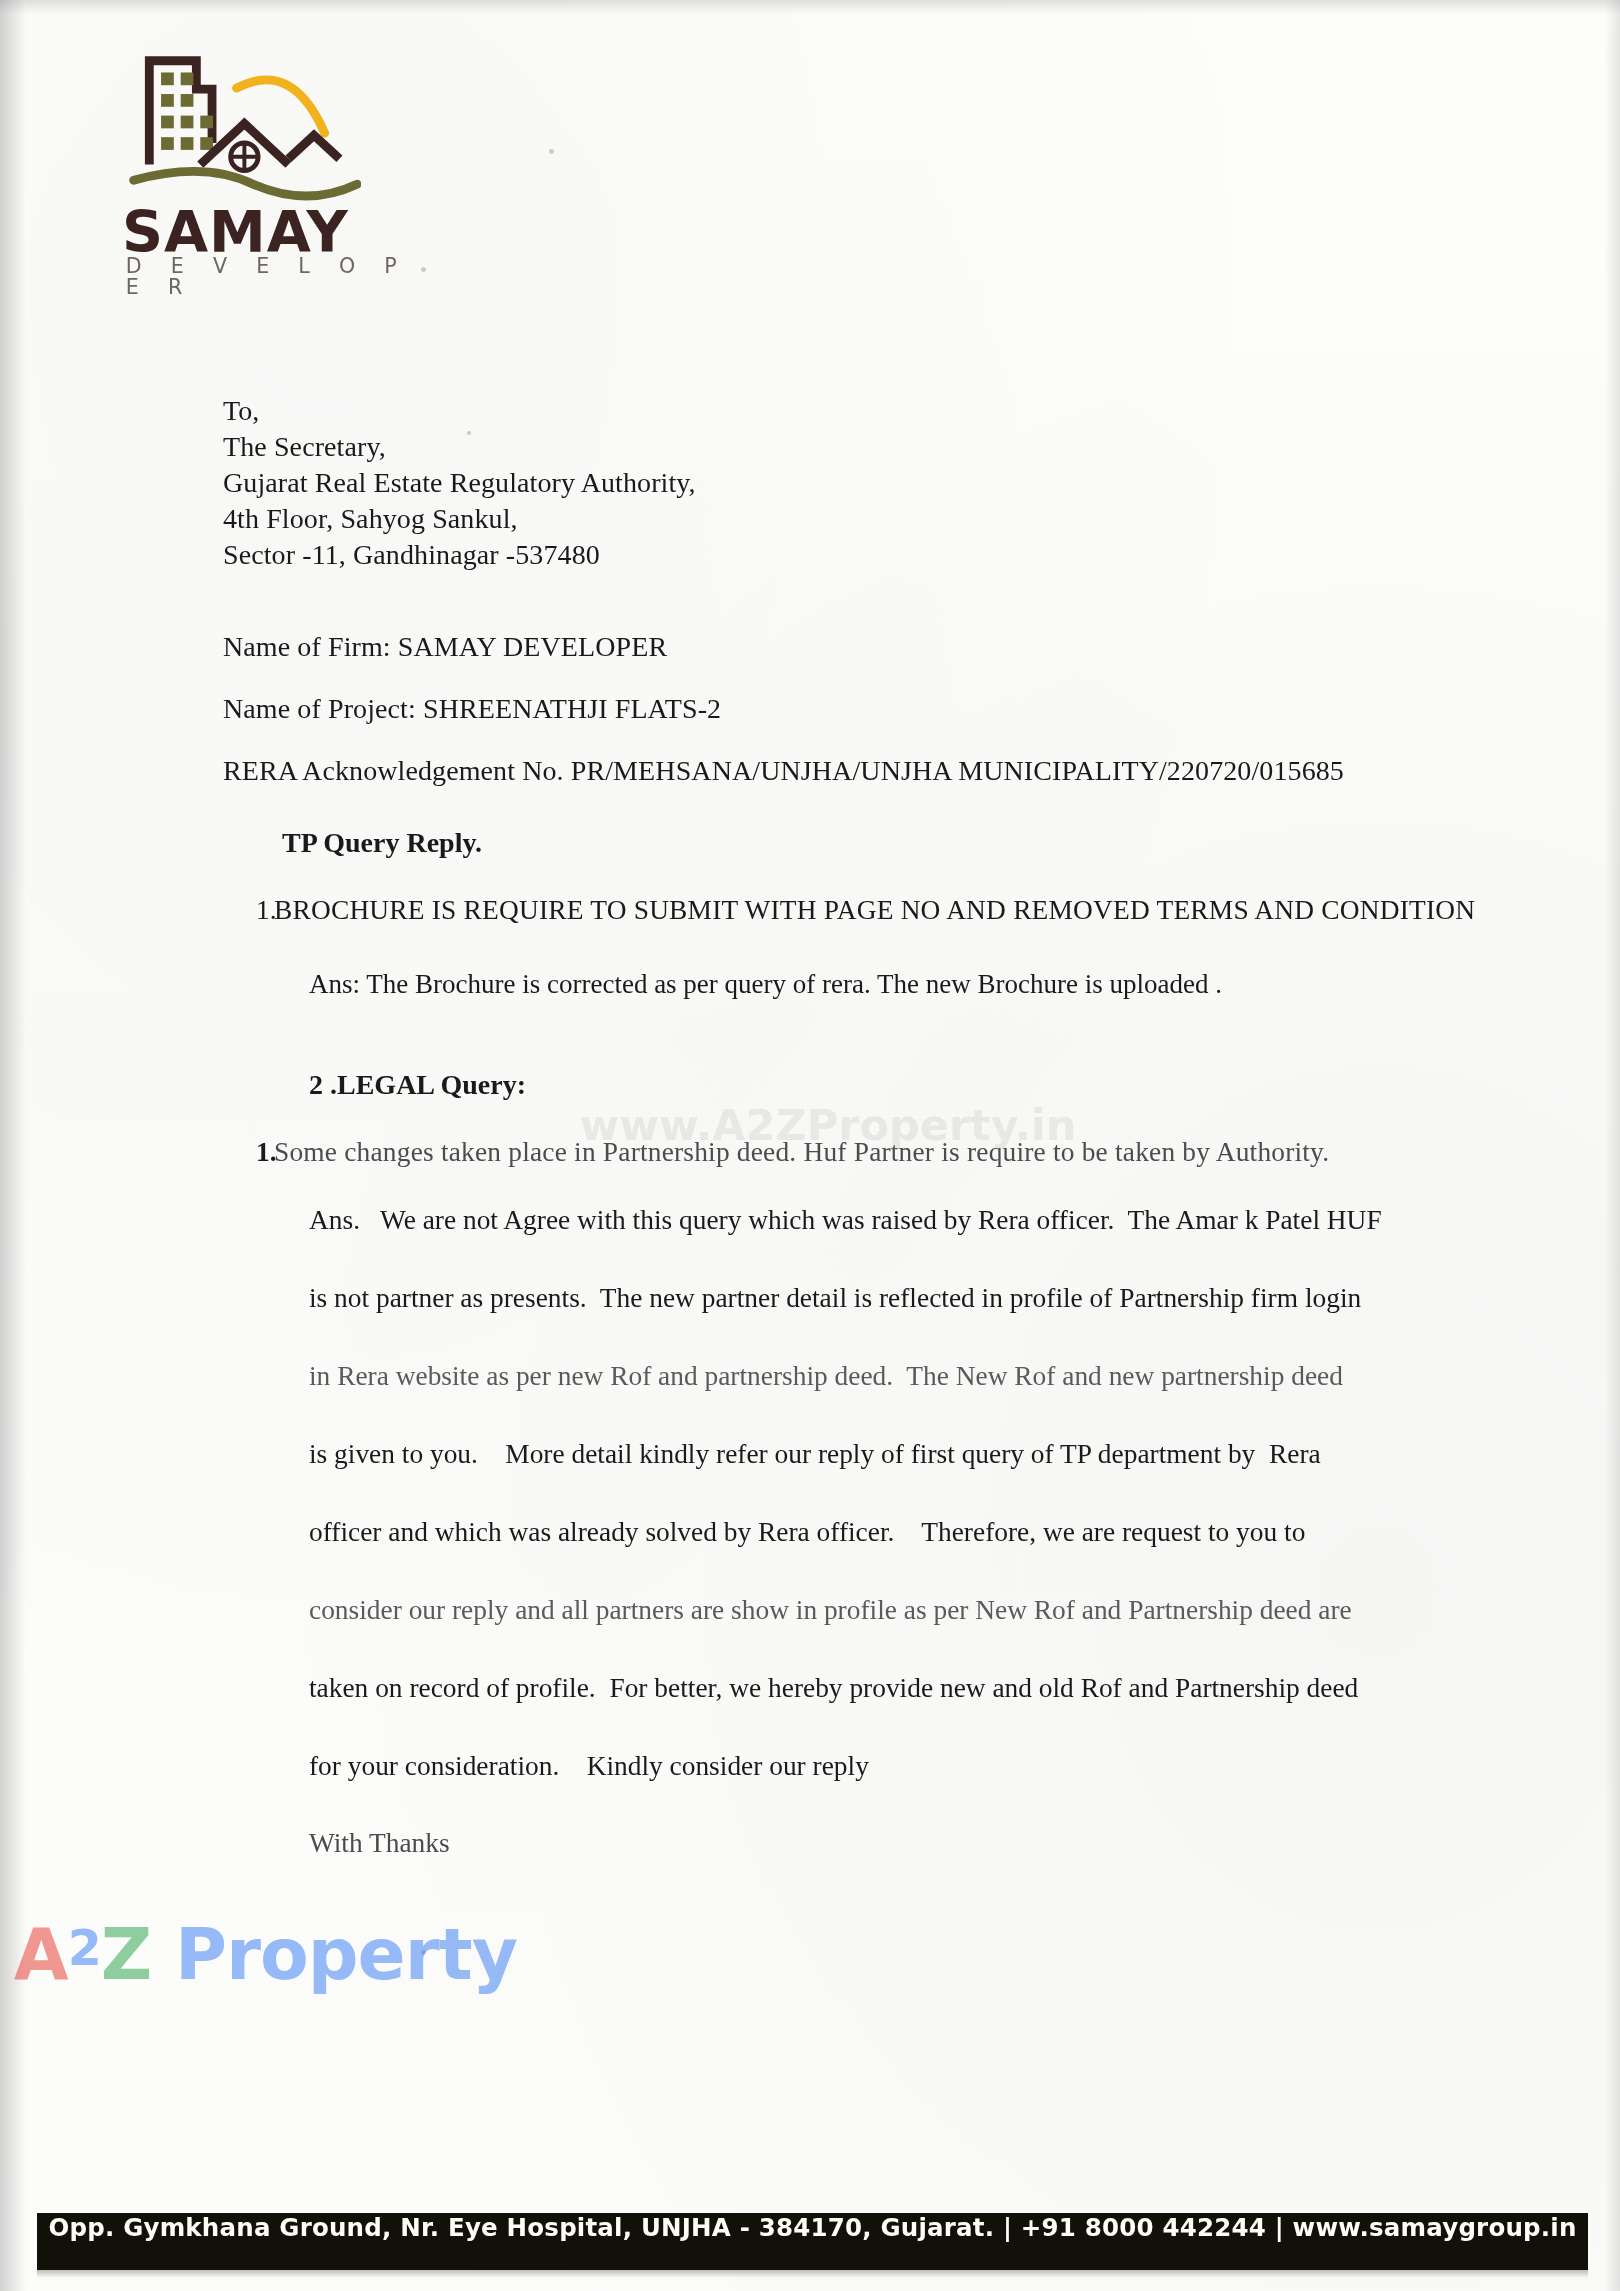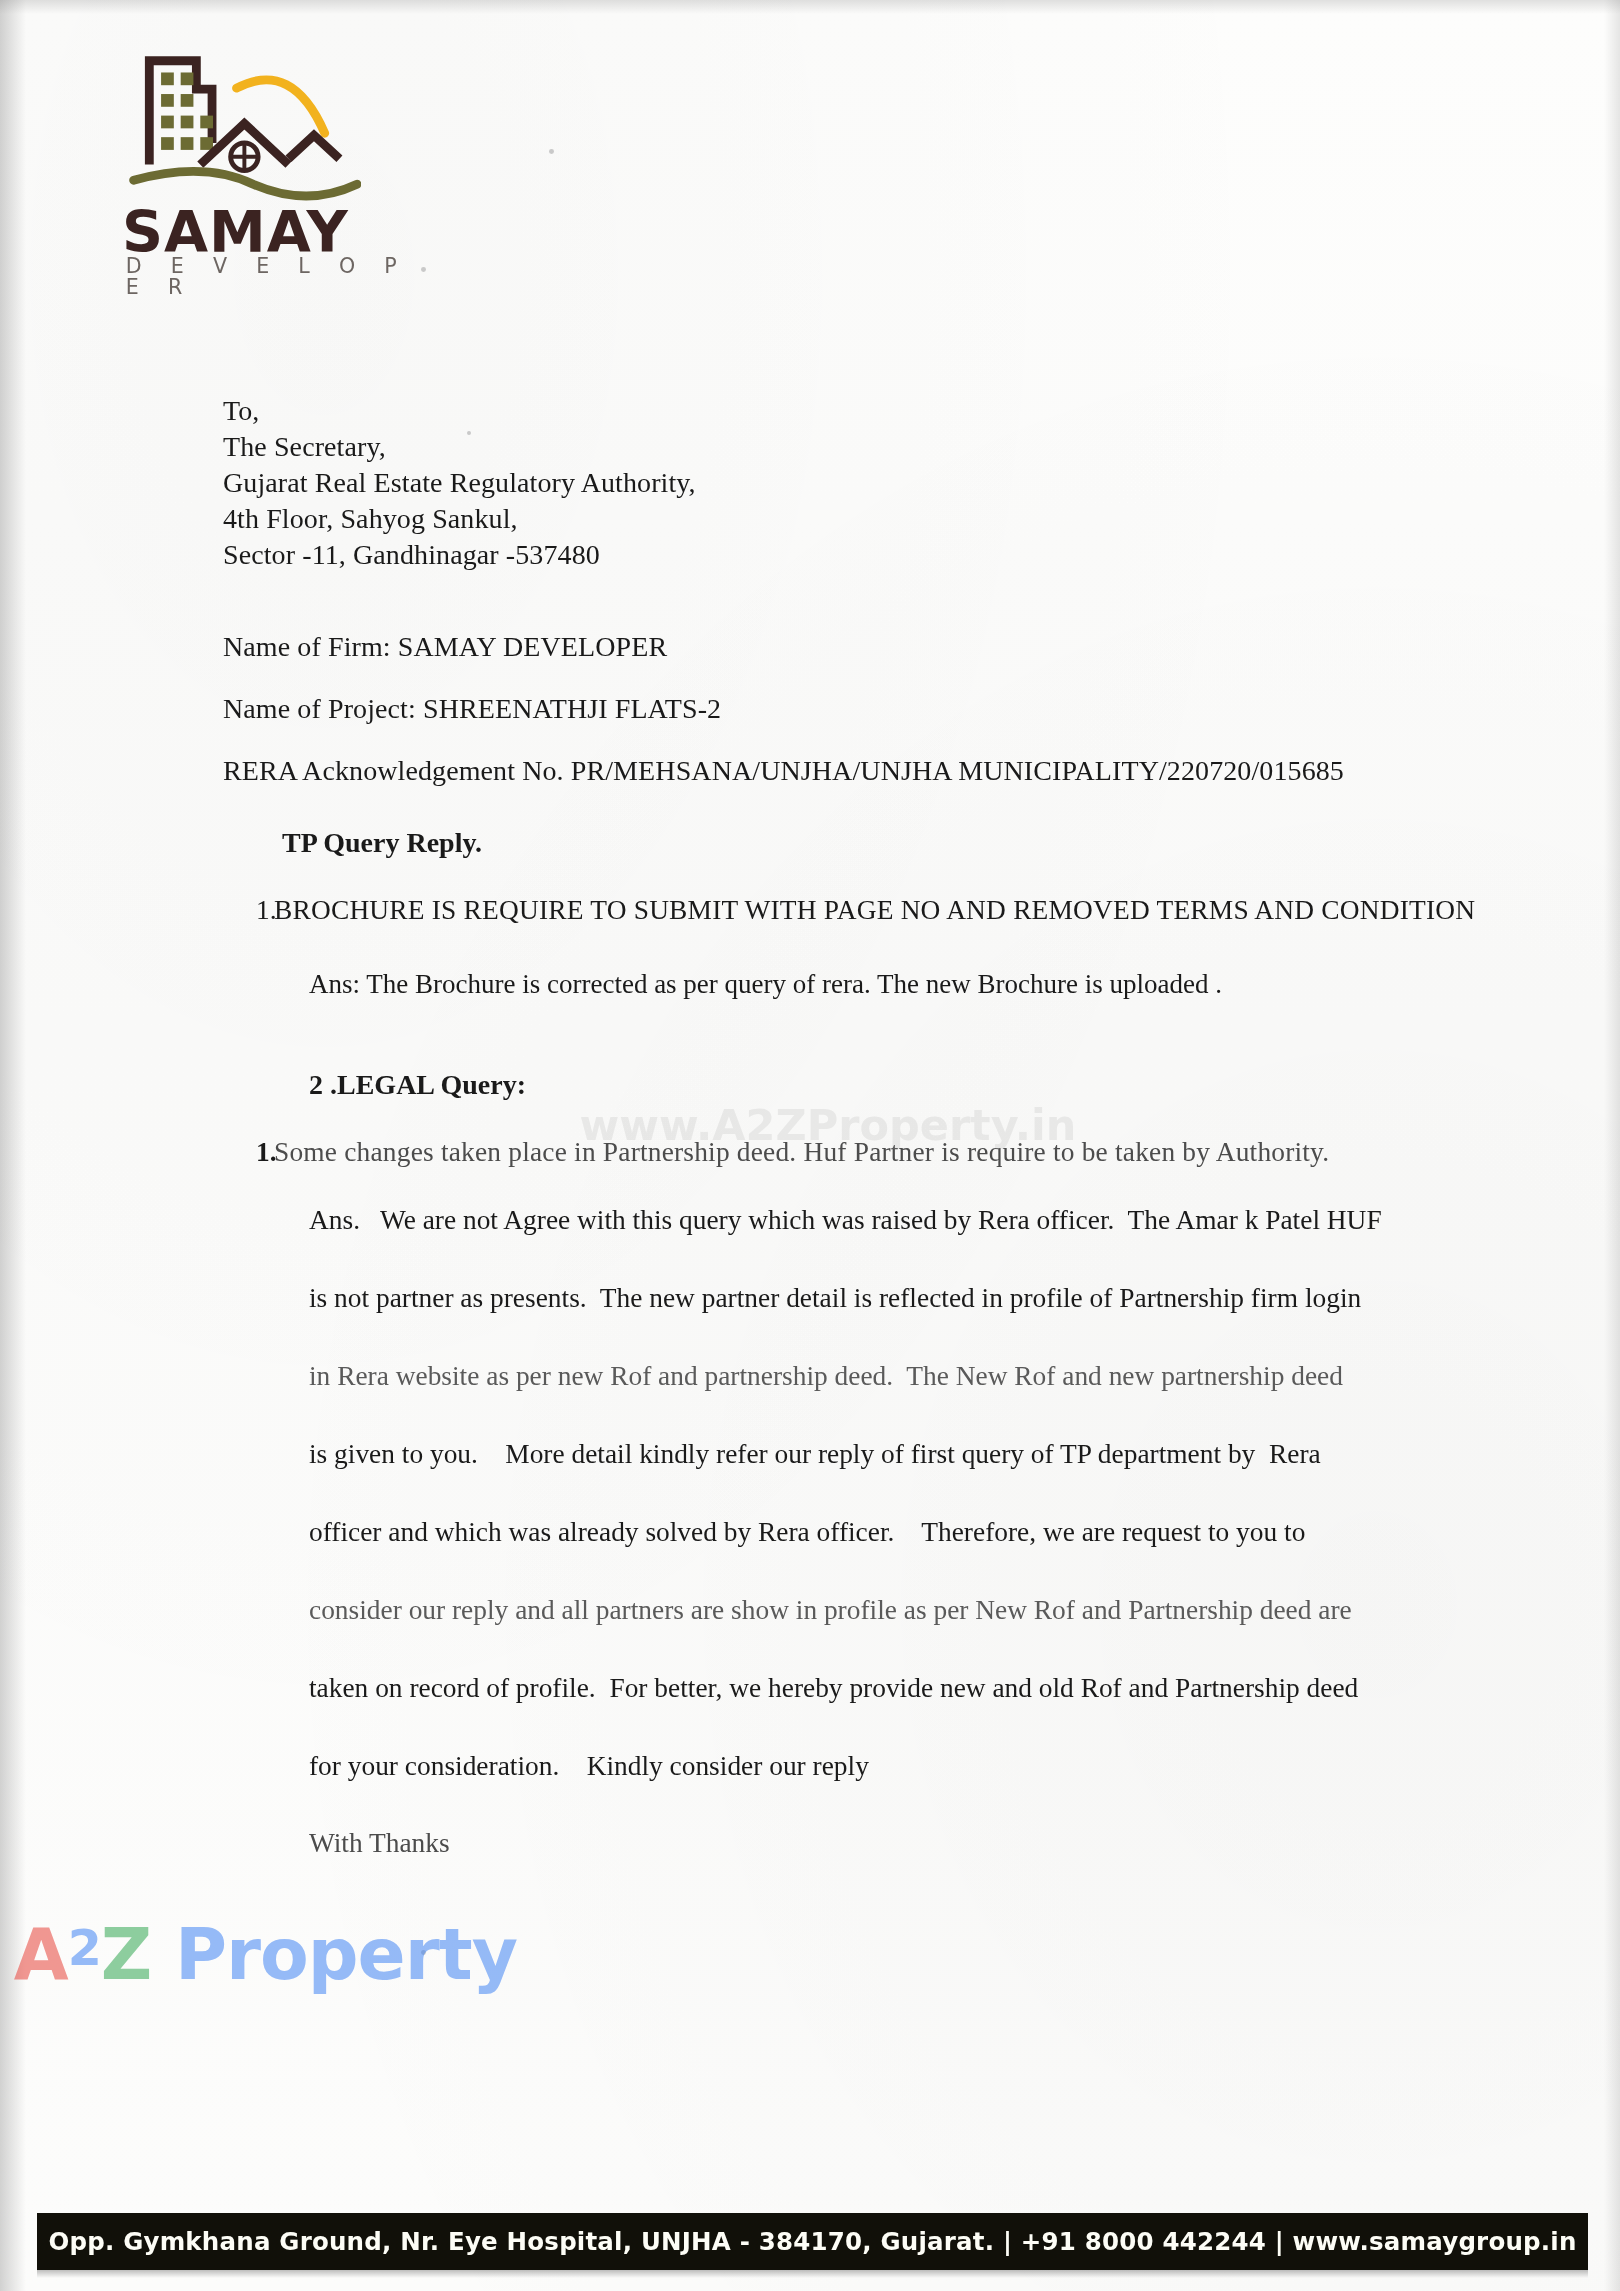--- a/index.html
+++ b/index.html
@@ -230,21 +230,20 @@
 
   
   .footer {
     position: absolute;
     left: 37px;
     top: 2213px;
     width: 1551px;
     height: 57px;
     background: #111009;
     display: flex;
-    align-items: center;
     justify-content: center;
   }
   .footer-text {
     font-family: "DejaVu Sans", sans-serif;
     font-weight: 700;
     font-size: 24.5px;
     color: #fdfdf6;
     letter-spacing: 0.2px;
     white-space: nowrap;
   }

